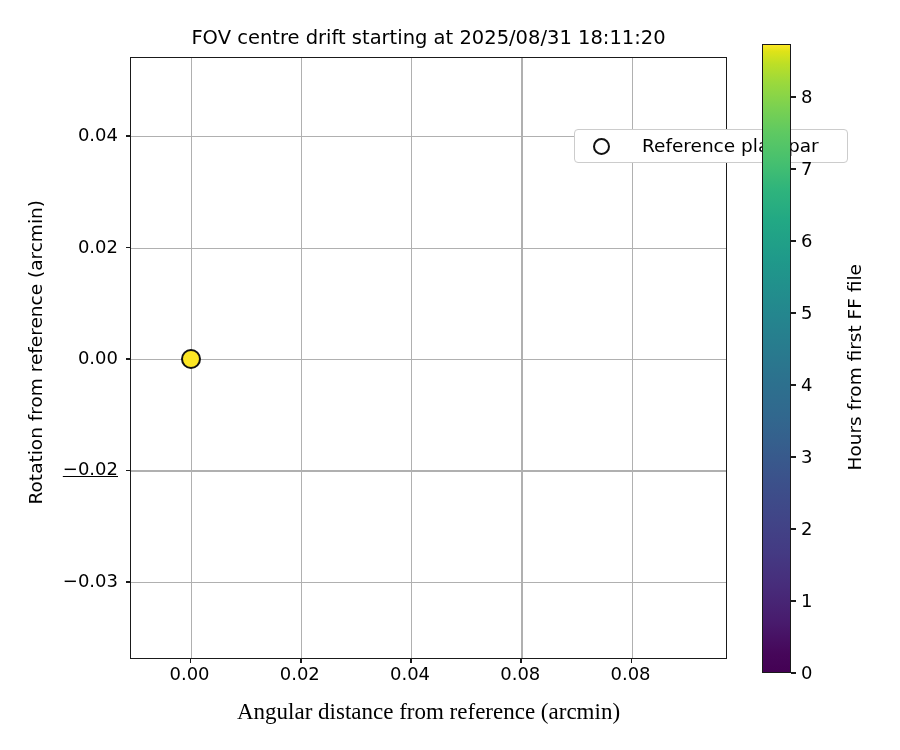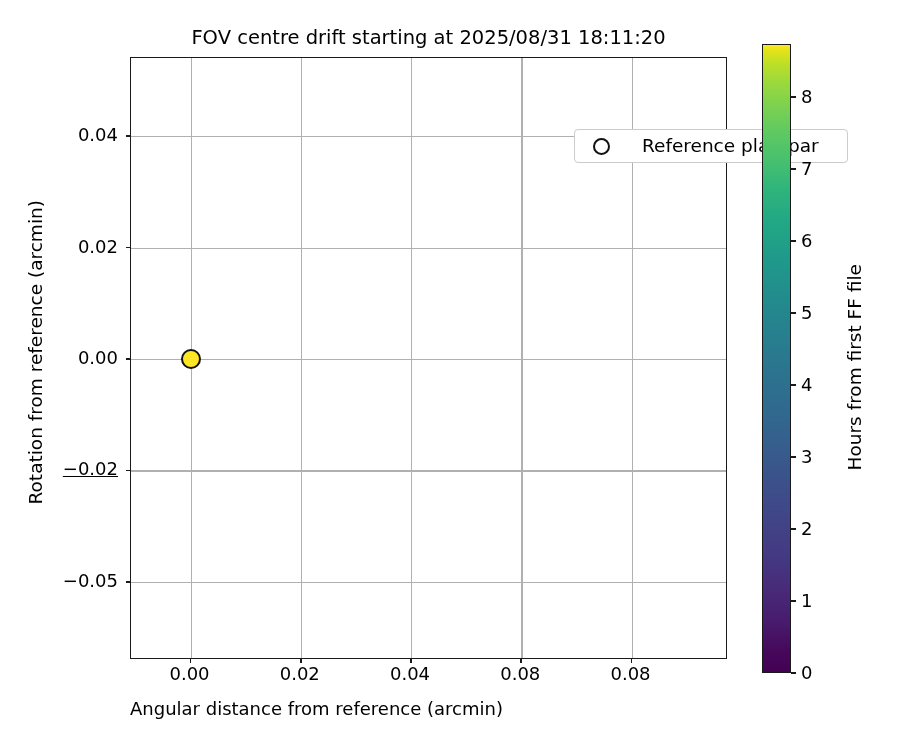--- a/index.html
+++ b/index.html
@@ -114,24 +114,26 @@
     white-space: nowrap;
     line-height: 1;
   }
 
   
   #xlabel {
     position: absolute;
     left: 130px;
     top: 700px;
     width: 597px;
-    font-size: 18px;
-    color: #000000;
-    white-space: nowrap;
-    line-height: 1;
+    text-align: center;
+    font-size: 23px;
+    color: #000000;
+    white-space: nowrap;
+    line-height: 1;
+    font-family: Liberation Serif, serif;
   }
   #ylabel {
     position: absolute;
     left: -265px;
     top: 343px;
     width: 602px;
     text-align: center;
     font-size: 18.5px;
     color: #000000;
     white-space: nowrap;
@@ -287,21 +289,21 @@
   </div>
 
   <div id="xticklabel-layer">
       <div class="ticklabel-x" style="left: 189.535px;">0.00</div>
       <div class="ticklabel-x" style="left: 299.784px;">0.02</div>
       <div class="ticklabel-x" style="left: 410.033px;">0.04</div>
       <div class="ticklabel-x" style="left: 520.283px;">0.08</div>
       <div class="ticklabel-x" style="left: 630.532px; text-align: right;">0.08</div>
     </div>
   <div id="yticklabel-layer">
-      <div class="ticklabel-y" style="top: 580.963px;">−0.05</div>
+      <div class="ticklabel-y" style="top: 580.963px;">−0.03</div>
       <div class="ticklabel-y" style="top: 469.481px; text-decoration: underline;">−0.02</div>
       <div class="ticklabel-y" style="top: 358px;">0.00</div>
       <div class="ticklabel-y" style="top: 246.519px;">0.02</div>
       <div class="ticklabel-y" style="top: 135.037px;">0.04</div>
     </div>
 
   <div id="xlabel">Angular distance from reference (arcmin)</div>
   <div id="ylabel">Rotation from reference (arcmin)</div>
 
   <div id="colorbar-wrap">

